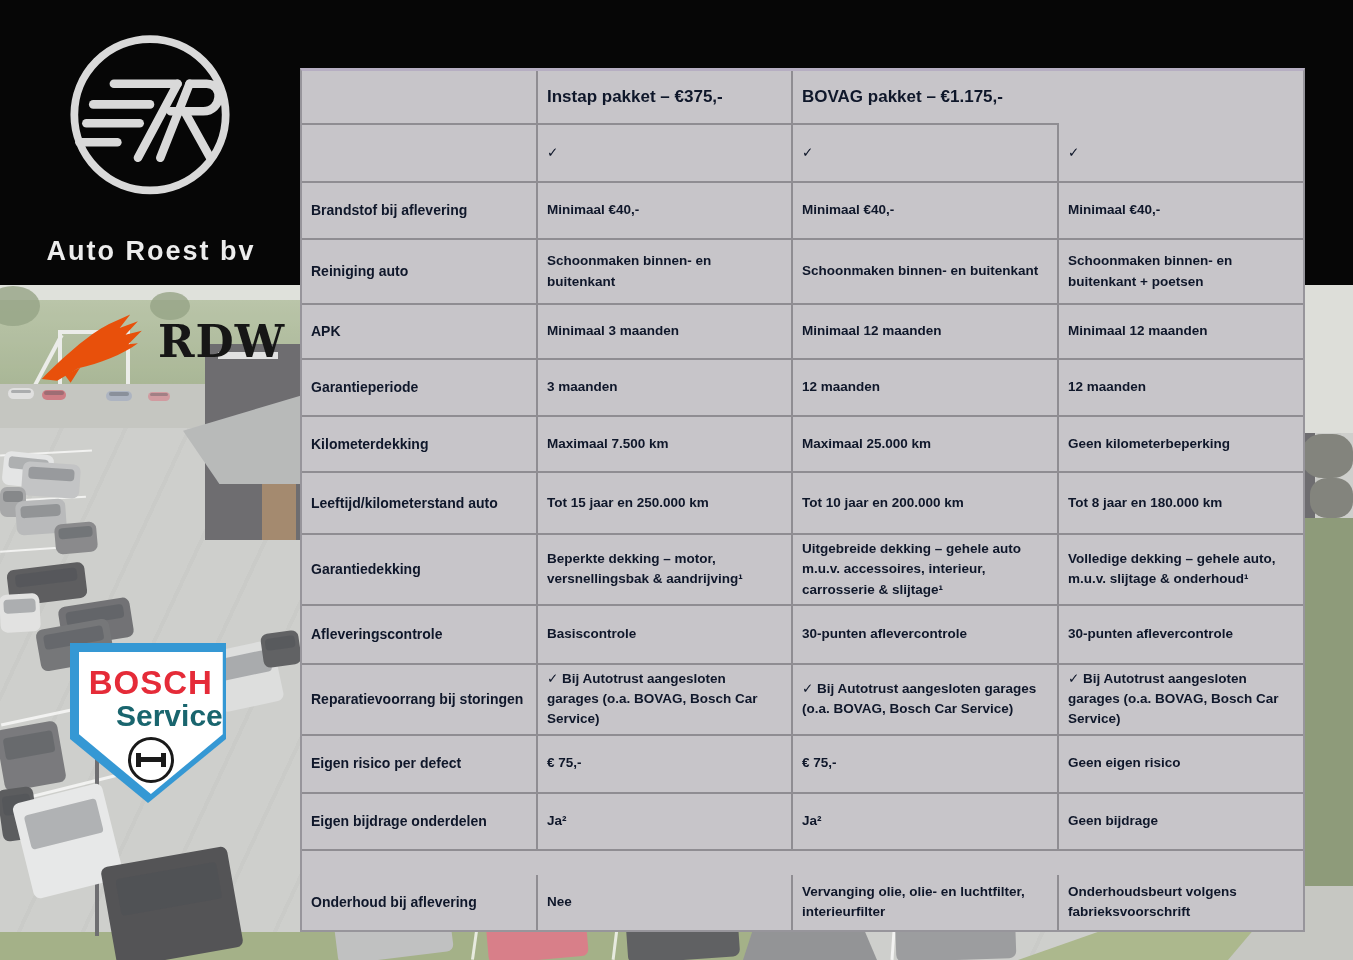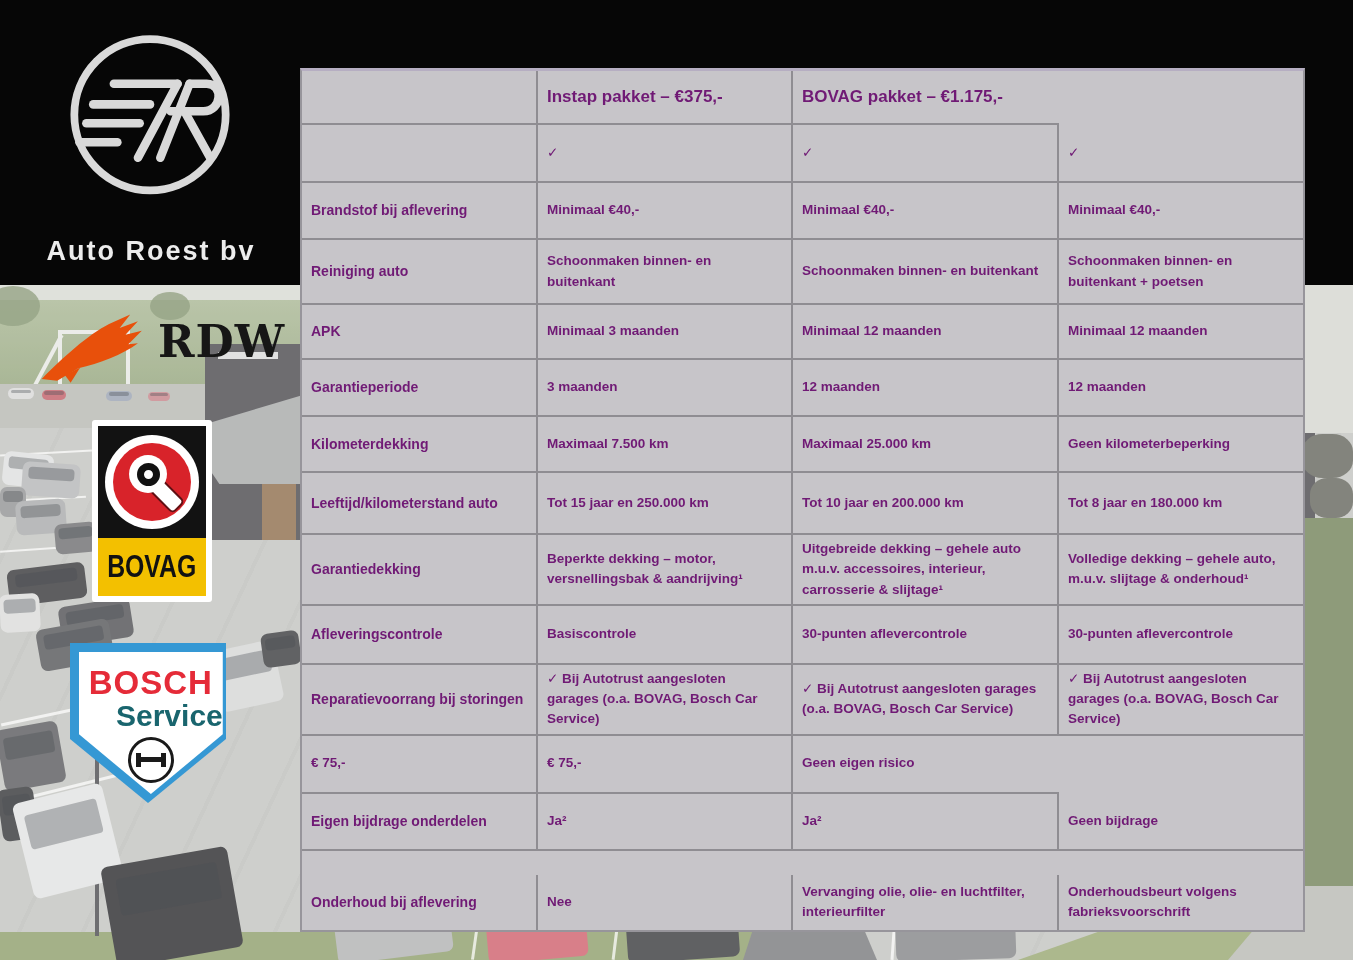--- a/index.html
+++ b/index.html
@@ -48,21 +48,21 @@
   .ar-name{position:absolute;left:18px;top:236px;width:266px;text-align:center;
            color:#ececec;font-size:27px;font-weight:bold;letter-spacing:2px;}
 
   
   .pkg-table{position:absolute;left:300px;top:68px;width:1005px;z-index:3;
              background:#c7c5c9;border-top:3px solid #b6aec2;border-left:2px solid #97959b;
              border-right:2px solid #97959b;border-bottom:2px solid #97959b;box-sizing:border-box;}
   .tr{display:grid;grid-template-columns:236px 255px 266px 244px;}
   .cell{box-sizing:border-box;display:flex;align-items:center;
         border-right:2px solid #8f8d92;border-bottom:2px solid #8f8d92;
-        padding:4px 10px 4px 9px;color:#701a75;font-weight:bold;
+        padding:4px 10px 4px 9px;color:#0f172a;font-weight:bold;
         font-size:13.5px;line-height:1.5;}
   .tr .cell:last-child{border-right:none;}
   .tr:last-child .cell{border-bottom:none;}
   .cell.lab{font-size:14px;}
   .tr.head .cell{font-size:17px;}
 
   
   .rdw{position:absolute;left:36px;top:298px;width:230px;height:112px;z-index:4;}
   .rdw svg{position:absolute;left:0;top:8px;}
   .rdw .rdw-text{position:absolute;left:122px;top:18px;color:#161616;
@@ -296,20 +296,21 @@
         <div class="cell">30-punten aflevercontrole</div>
         <div class="cell">30-punten aflevercontrole</div>
       </div>
       <div class="tr" style="min-height: 66px;">
         <div class="cell lab">Reparatievoorrang bij storingen</div>
         <div class="cell">✓ Bij Autotrust aangesloten garages (o.a. BOVAG, Bosch Car Service)</div>
         <div class="cell">✓ Bij Autotrust aangesloten garages (o.a. BOVAG, Bosch Car Service)</div>
         <div class="cell">✓ Bij Autotrust aangesloten garages (o.a. BOVAG, Bosch Car Service)</div>
       </div>
       <div class="tr" style="min-height: 58px;">
+        <div class="cell lab">Eigen risico per defect</div>
         <div class="cell">€ 75,-</div>
         <div class="cell">€ 75,-</div>
         <div class="cell">Geen eigen risico</div>
       </div>
       <div class="tr" style="min-height: 57px;">
         <div class="cell lab">Eigen bijdrage onderdelen</div>
         <div class="cell">Ja²</div>
         <div class="cell">Ja²</div>
         <div class="cell">Geen bijdrage</div>
       </div>
@@ -322,33 +323,20 @@
     </div>
 
   <div class="rdw">
     <svg width="125" height="92" viewBox="0 0 130 92">
       <path fill="#e8500b" d="M6,74 C28,52 54,28 76,17 L98,7 L87,21 L106,14 L93,28 L110,24 L96,38 L106,37 C90,49 66,58 44,63 L22,76 Z"></path>
       <path fill="#e8500b" d="M30,70 L46,62 L36,78 Z"></path>
     </svg>
     <span class="rdw-text">RDW</span>
   </div>
 
-  <div class="bovag">
-    <div class="bv-top">
-      <div class="bv-ring">
-        <div class="bv-red">
-          <div class="bv-handle"></div>
-          <div class="bv-keyhead"></div>
-        </div>
-      </div>
-    </div>
-    <div class="bv-bottom">
-      <span class="bv-text">BOVAG</span>
-    </div>
-  </div>
 
   <div class="bosch">
     <div class="bosch-in">
       <span class="bosch-red">BOSCH</span>
       <span class="bosch-teal">Service</span>
       <div class="arm">
           <div class="arm-in"></div>
         </div>
     </div>
   </div>

